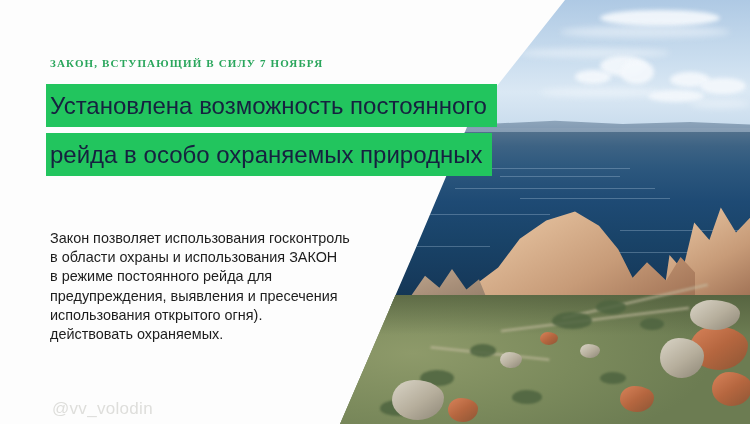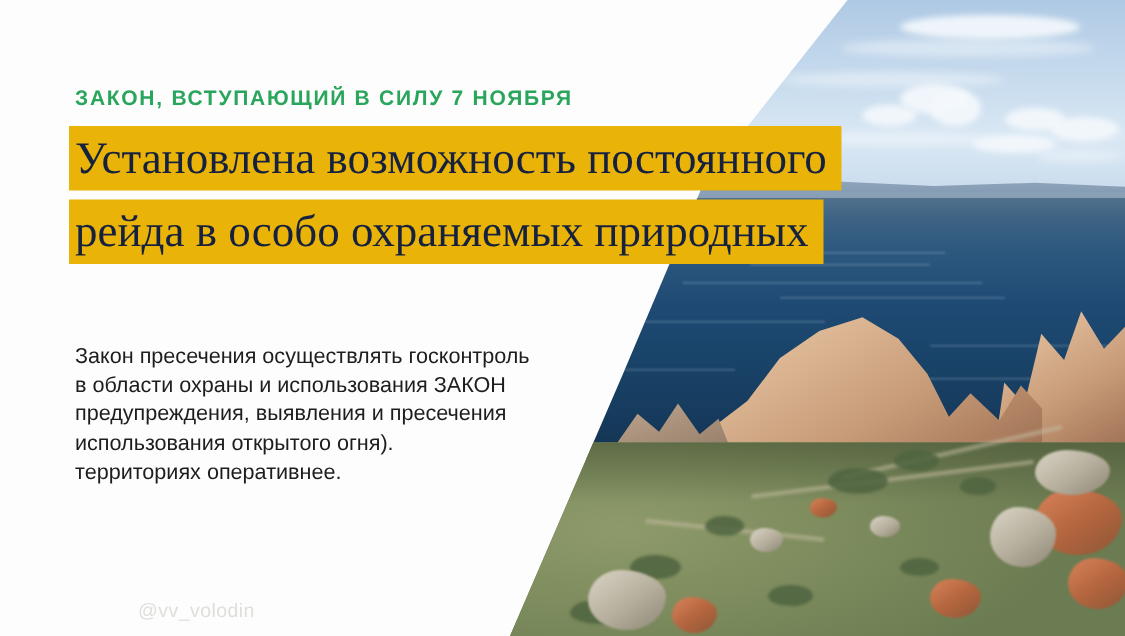--- a/index.html
+++ b/index.html
@@ -147,39 +147,40 @@
 
   
   .content {
     position: absolute;
     inset: 0;
   }
   .eyebrow {
     position: absolute;
     left: 50px;
     top: 57px;
-    font-size: 14px;
+    font-size: 11px;
     font-weight: 700;
     letter-spacing: 1.15px;
     color: #2aa65c;
     white-space: nowrap;
+    font-family: Liberation Serif, serif;
   }
   .headline {
     position: absolute;
     left: 46px;
     top: 84px;
     width: 660px;
   }
   .hl-line {
     display: block;
-    font-family: Liberation Serif, serif;
-    font-size: 30px;
+    font-family: Liberation Sans, sans-serif;
+    font-size: 24px;
     line-height: 37px;
     color: #16213f;
-    background: #eab308;
+    background: #22c55e;
     padding: 3px 10px 3px 4px;
     margin-bottom: 6px;
     width: max-content;
     max-width: 660px;
     white-space: nowrap;
   }
   .body {
     position: absolute;
     left: 50px;
     top: 229px;
@@ -189,24 +190,23 @@
     display: block;
     font-size: 14.4px;
     line-height: 19.2px;
     color: #1d1d1d;
     white-space: nowrap;
   }
   .watermark {
     position: absolute;
     left: 52px;
     top: 399px;
-    font-size: 13px;
+    font-size: 17px;
     color: #dededb;
     letter-spacing: .3px;
-    margin-left: 40px;
   }
 </style>
 </head>
 <body>
 
 <div id="slide">
 
   <div class="photo">
     <div class="photo-inner">
 
@@ -275,23 +275,24 @@
   <div class="content">
 
     <div class="eyebrow">ЗАКОН, ВСТУПАЮЩИЙ В СИЛУ 7 НОЯБРЯ</div>
 
     <div class="headline">
       <span class="hl-line">Установлена возможность постоянного</span>
       <span class="hl-line">рейда в особо охраняемых природных</span>
     </div>
 
     <div class="body">
-      <span class="body-line">Закон пресечения осуществлять госконтроль</span>
+      <span class="body-line">Закон позволяет использования госконтроль</span>
       <span class="body-line">в области охраны и использования ЗАКОН</span>
+      <span class="body-line">в режиме постоянного рейда для</span>
       <span class="body-line">предупреждения, выявления и пресечения</span>
       <span class="body-line">использования открытого огня).</span>
-      <span class="body-line">территориях оперативнее.</span>
+      <span class="body-line">действовать охраняемых.</span>
     </div>
 
     <div class="watermark">@vv_volodin</div>
 
   </div>
 </div>
 
 </body></html>

